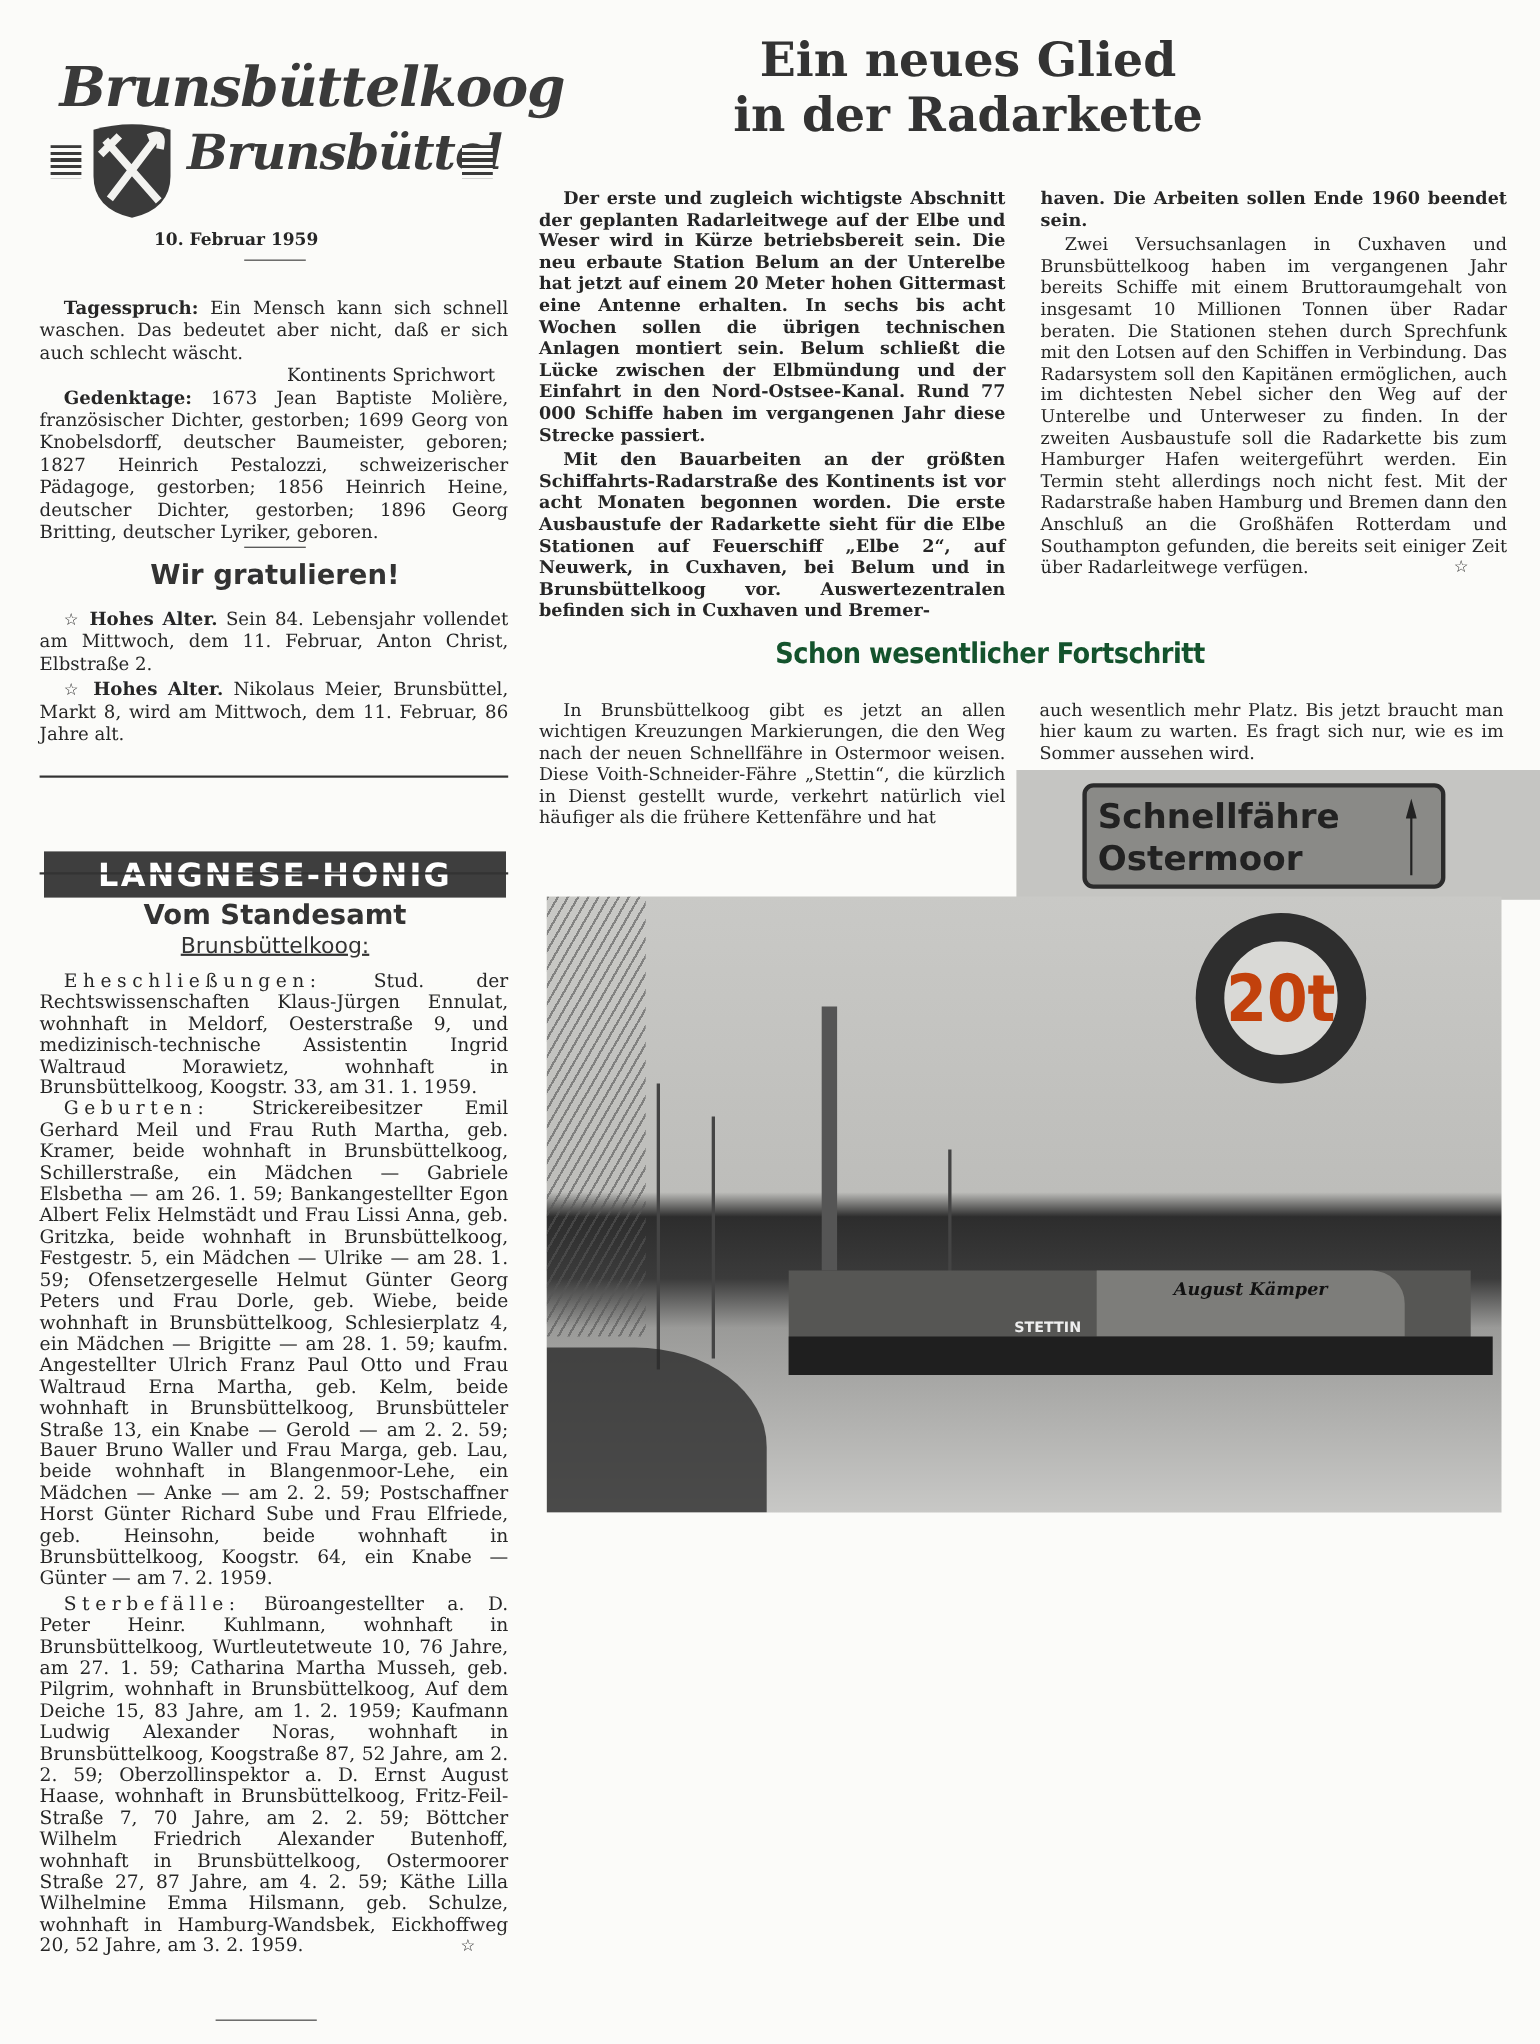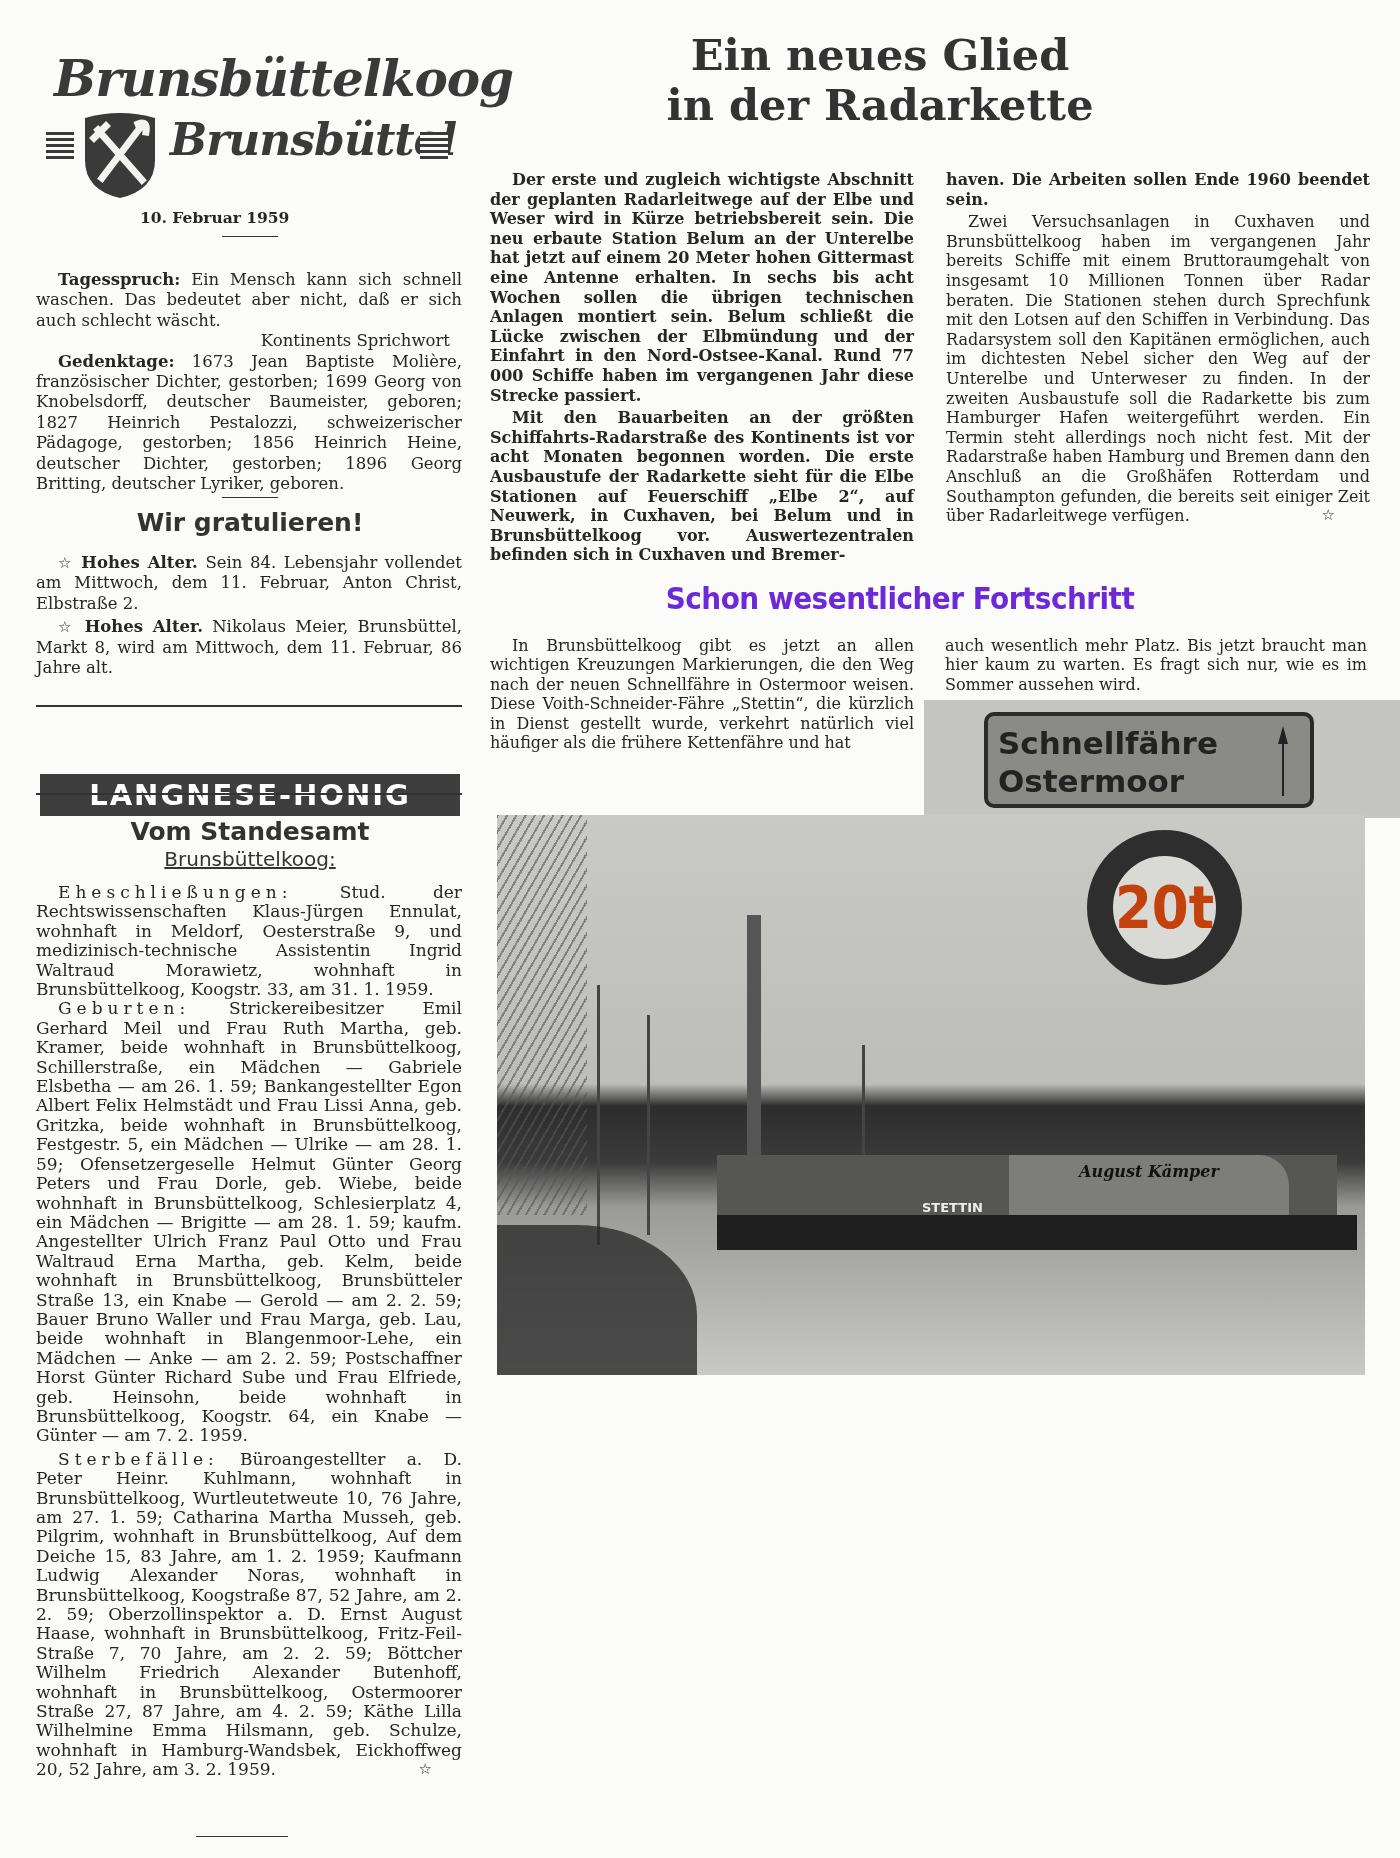--- a/index.html
+++ b/index.html
@@ -47,21 +47,21 @@
   }
 
   #headline {
     left:560px; top:30px; width:640px; text-align:center;
     font-family:"DejaVu Serif", serif; font-weight:bold; color:#333;
     font-size:43px; line-height:50px;
   }
   #fortschritt-title {
     left:480px; top:580px; width:840px; text-align:center;
     font-family:"DejaVu Sans Condensed","DejaVu Sans", sans-serif; font-weight:bold;
-    color:#6d28d9; font-size:31px; letter-spacing:-0.5px;
+    color:#14532d; font-size:26px; letter-spacing:-0.5px;
   }
 
   .star { font-family:"DejaVu Sans", sans-serif; font-size:15px; }
 
   
   #photo { left:497px; top:815px; width:868px; height:560px; overflow:hidden;
     background:linear-gradient(180deg,#c9c9c6 0%,#bdbdba 48%,#2d2d2d 52%,#3b3b3b 62%,#9a9a98 70%,#c8c8c6 100%); }
   #photo-sign-box { left:924px; top:700px; width:440px; height:118px;
     background:#c5c5c2;padding-left:43px; }
   #sign-plate { position:absolute; left:60px; top:12px; width:330px; height:96px;
@@ -69,21 +69,21 @@
     font-family:"DejaVu Sans", sans-serif; font-weight:bold; color:#222;
     font-size:31px; line-height:38px; padding-left:10px; box-sizing:border-box; padding-top:8px; }
   #sign-arrow { position:absolute; right:22px; top:10px; width:10px; height:70px; }
   #weight-sign { position:absolute; left:590px; top:15px; width:155px; height:155px; border-radius:50%;
     border:26px solid #2e2e2e; box-sizing:border-box; background:#d9d9d6;
     display:flex; align-items:center; justify-content:center;
     font-family:"DejaVu Sans Condensed","DejaVu Sans", sans-serif; font-weight:bold; font-size:59px; color:#c2410c; }
   #ferry { position:absolute; left:220px; top:340px; width:620px; height:95px; background:#565654; }
   #ferry-hull { position:absolute; left:0; top:60px; width:640px; height:35px; background:#1f1f1f; }
   #ferry-truck { position:absolute; left:280px; top:0px; width:280px; height:60px; background:#7d7d7a; border-radius:0 30px 0 0;
-    color:#111; font-family:"DejaVu Serif", serif; font-style:italic; font-weight:bold; font-size:16px; text-align:center; line-height:34px;margin-left:12px; }
+    color:#111; font-family:"DejaVu Serif", serif; font-style:italic; font-weight:bold; font-size:16px; text-align:center; line-height:34px; }
   #ferry-name { position:absolute; left:205px; top:45px; font-family:"DejaVu Sans", sans-serif; font-weight:bold; font-size:13px; color:#eee; }
   #mast { position:absolute; left:250px; top:100px; width:14px; height:240px; background:#555; }
   .pole { position:absolute; width:3px; background:#444; }
   #tree { position:absolute; left:0; top:0; width:90px; height:400px;
     background:repeating-linear-gradient(120deg,#555 0 2px,transparent 2px 8px); opacity:.6; }
   #bank { position:absolute; left:0; top:410px; width:200px; height:150px; background:#2b2b2b; border-radius:0 60% 0 0; opacity:.8; }
 </style>
 </head>
 <body>
 

